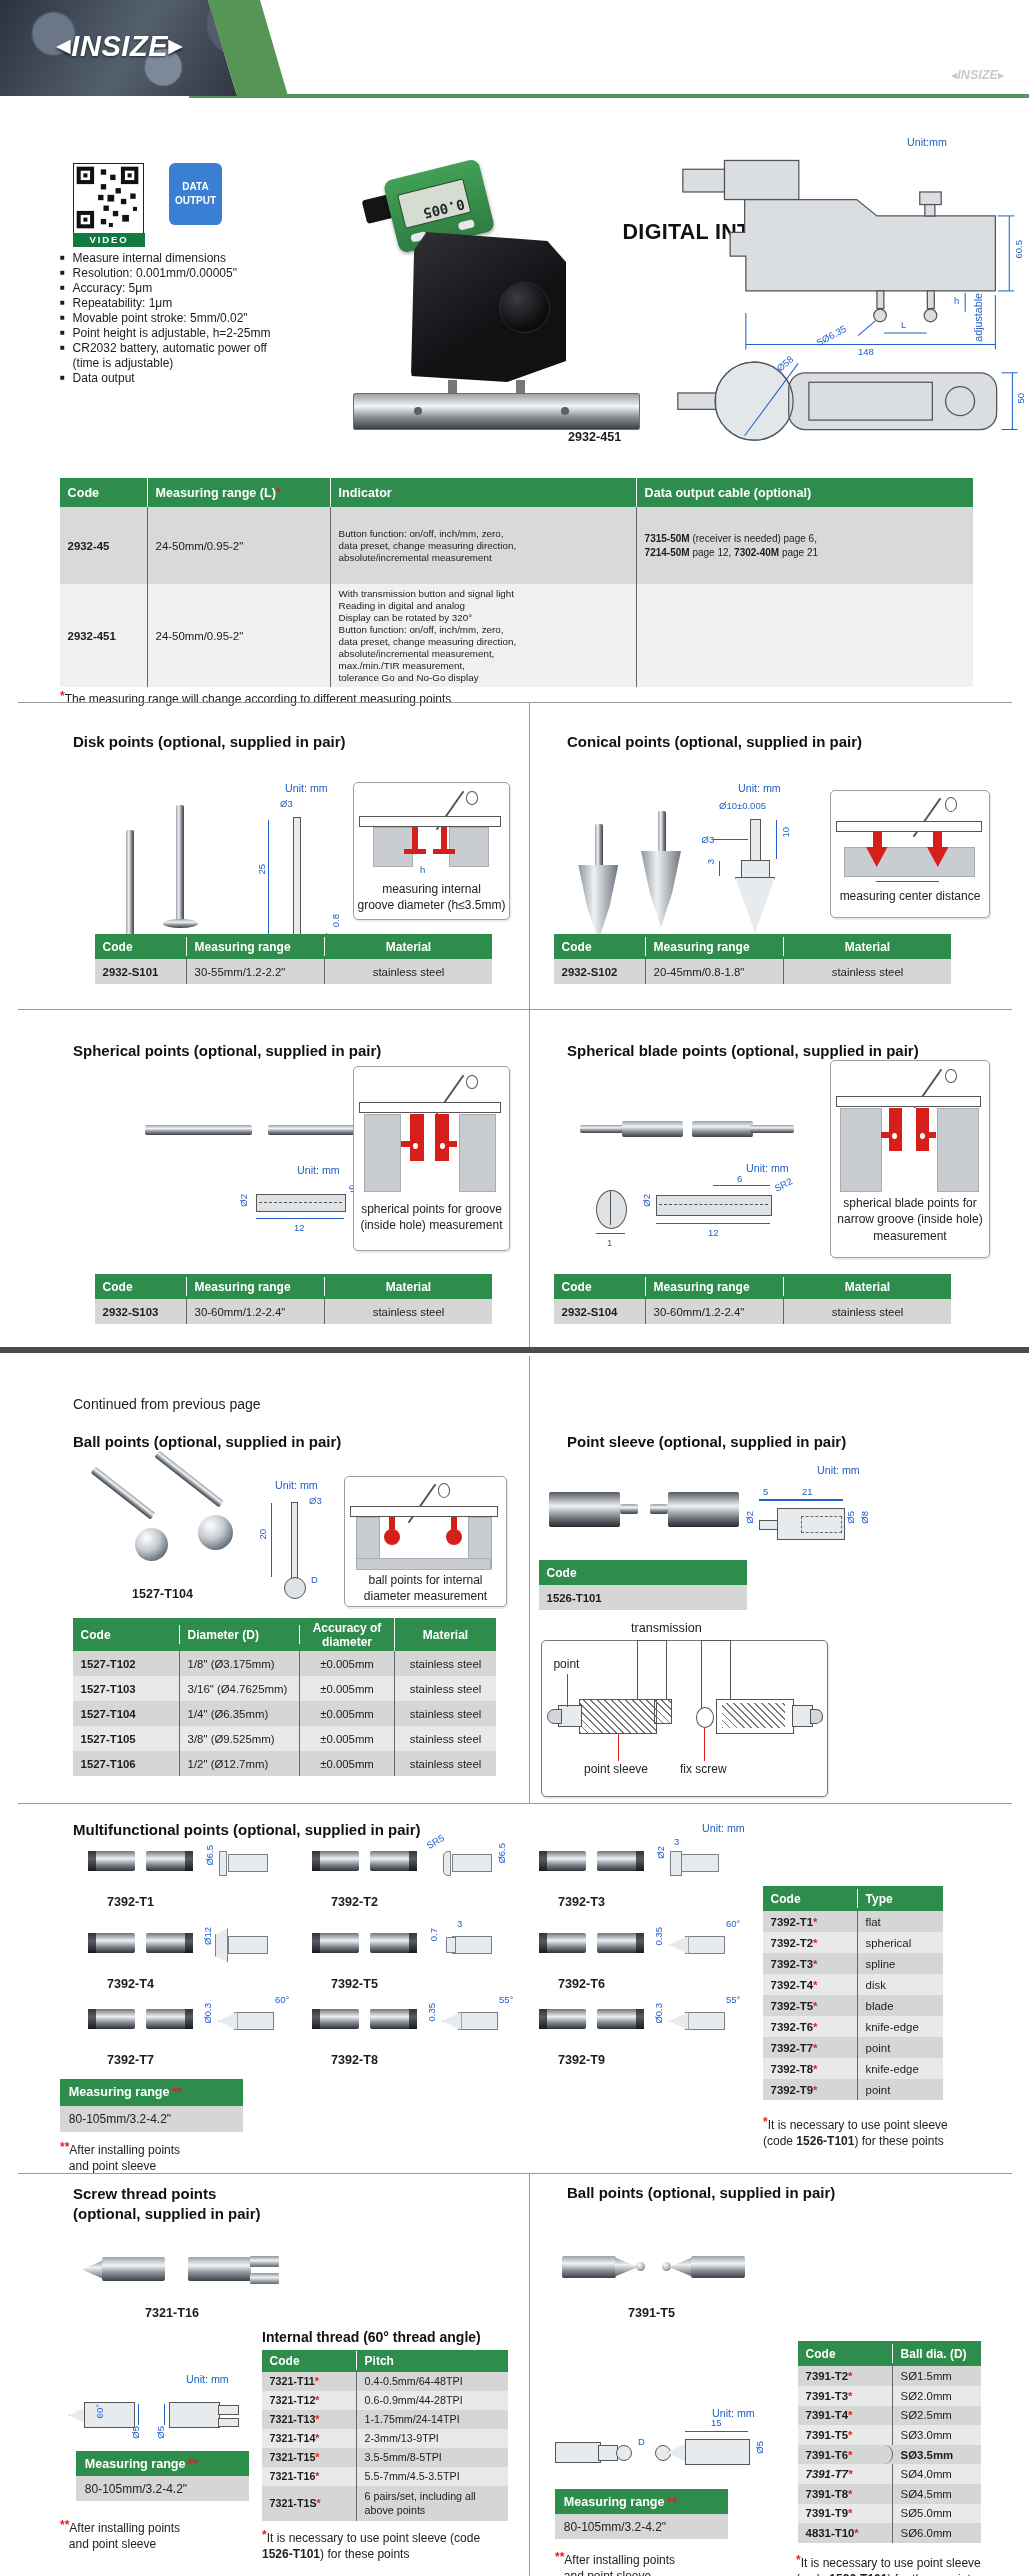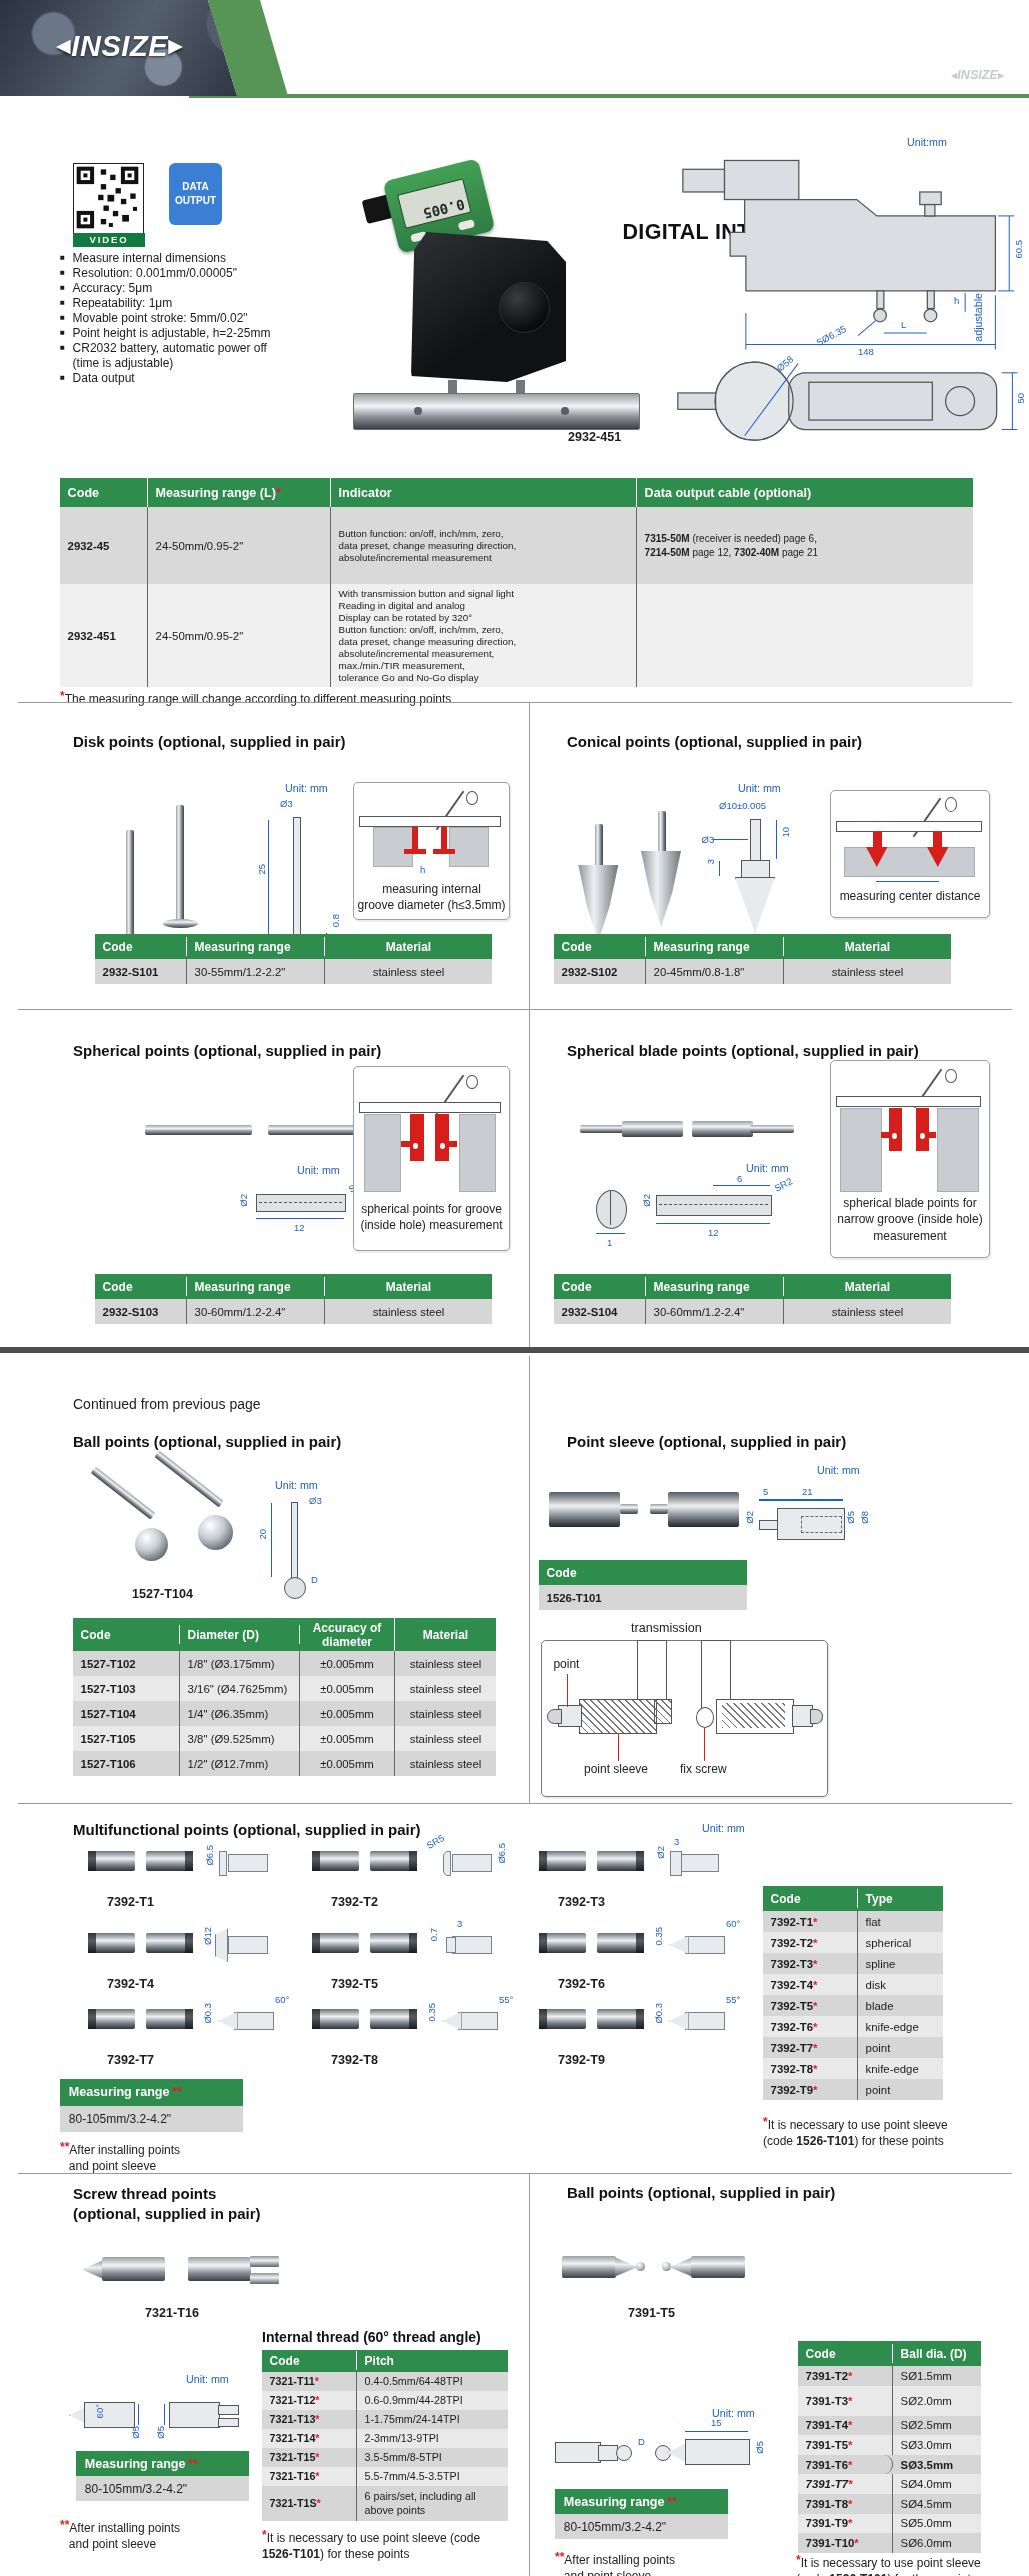--- a/index.html
+++ b/index.html
@@ -498,20 +498,36 @@
   <div class="abs b" style="left:132px;top:1587px;font-size:12.6px;">1527-T104</div>
   <div class="abs" style="left:252px;top:1479px;width:82px;height:129px;">
     <span class="abs dim" style="left:23px;top:0;font-size:10.7px;">Unit: mm</span>
     <span class="abs dim" style="left:57px;top:16.4px;">Ø3</span>
     <div class="abs outl" style="left:39px;top:23px;width:5px;height:77px;background:#e8ebee;"></div>
     <div class="dl" style="left:19px;top:24px;width:1.3px;height:74px;"></div>
     <span class="abs dim vt" style="left:5px;top:50px;">20</span>
     <div class="abs outl" style="left:32px;top:98px;width:20px;height:20px;border-radius:50%;background:#dfe3e6;"></div>
     <span class="abs dim" style="left:59px;top:95px;">D</span>
   </div>
+  <div class="frame" style="left:344px;top:1476px;width:161px;height:129px;">
+    <div class="slant" style="left:76px;top:2.5px;"></div>
+      <div class="ringsm" style="left:93px;top:6.3px;"></div>
+    <div class="topbar" style="left:5px;top:29px;width:146px;"></div>
+    <div class="grayblk" style="left:11.4px;top:40px;width:21.5px;height:50px;"></div>
+    <div class="grayblk" style="left:123px;top:40px;width:21.5px;height:50px;"></div>
+    <div class="grayblk" style="left:11.4px;top:81px;width:133px;height:10px;"></div>
+    <div class="redpt" style="left:44px;top:40px;width:6.3px;height:12.6px;"></div>
+    <div class="abs" style="left:39px;top:52px;width:16.4px;height:16.4px;border-radius:50%;background:#d61f1a;"></div>
+    <div class="redpt" style="left:106px;top:40px;width:6.3px;height:12.6px;"></div>
+    <div class="abs" style="left:101px;top:52px;width:16.4px;height:16.4px;border-radius:50%;background:#d61f1a;"></div>
+    <div class="abs cap" style="left:0;top:95px;width:100%;line-height:16px;">
+      <div>ball points for internal</div>
+      <div>diameter measurement</div>
+    </div>
+  </div>
   <div class="abs" style="left:73px;top:1618px;width:423px;font-size:11.4px;">
     <div class="trow th" style="height:33px;font-size:12px;">
       <div class="cell csep" style="width:107px;">
           <span>Code</span>
         </div>
       <div class="cell csep" style="width:120px;">
           <span>Diameter (D)</span>
         </div>
       <div class="cell csep" style="width:95px;justify-content:center;text-align:center;line-height:14px;">
           <span>Accuracy of diameter</span>
@@ -989,21 +1005,21 @@
     </div>
     <div class="trow rA" style="height:19.6px;">
         <div class="cell bsep" style="width:95px;">
           <span class="b">7391-T2</span>
           <span class="red b">*</span>
         </div>
         <div class="cell" style="flex:1;">
           <span>SØ1.5mm</span>
         </div>
       </div>
-    <div class="trow rB" style="height:30px;">
+    <div class="trow rB" style="height:20px;">
         <div class="cell bsep" style="width:95px;">
           <span class="b">7391-T3</span>
           <span class="red b">*</span>
         </div>
         <div class="cell" style="flex:1;">
           <span>SØ2.0mm</span>
         </div>
       </div>
     <div class="trow rA" style="height:19.6px;">
         <div class="cell bsep" style="width:95px;">
@@ -1054,21 +1070,21 @@
         <div class="cell bsep" style="width:95px;">
           <span class="b">7391-T9</span>
           <span class="red b">*</span>
         </div>
         <div class="cell" style="flex:1;">
           <span>SØ5.0mm</span>
         </div>
       </div>
     <div class="trow rA" style="height:19.6px;">
         <div class="cell bsep" style="width:95px;">
-          <span class="b">7391-T10</span>
+          <span class="b">4831-T10</span>
           <span class="red b">*</span>
         </div>
         <div class="cell" style="flex:1;">
           <span>SØ6.0mm</span>
         </div>
       </div>
   </div>
   <div class="abs" style="left:555px;top:2489px;width:173px;">
     <div class="gbadge" style="height:25px;">
         <span>Measuring range</span>

